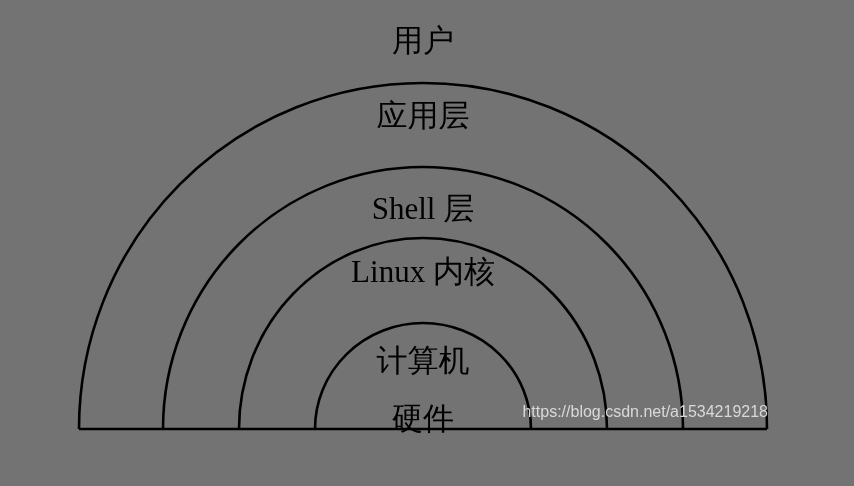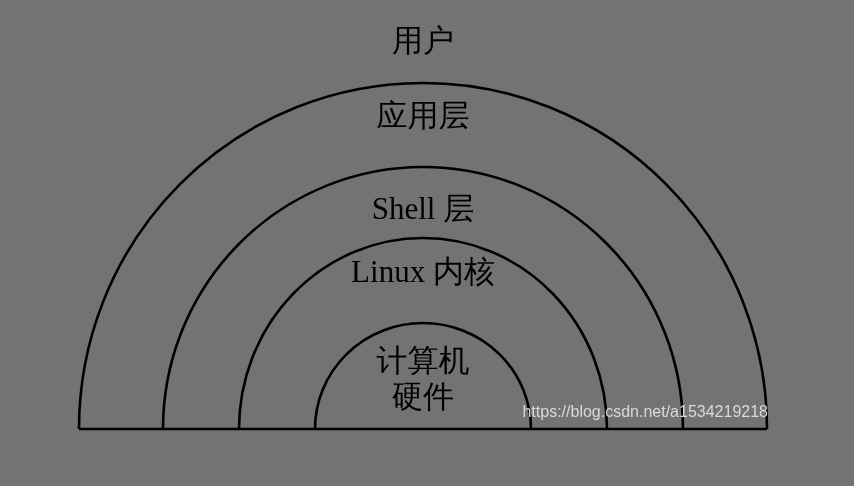--- a/index.html
+++ b/index.html
@@ -37,21 +37,21 @@
     font-size: 31px;
     line-height: 34px;
     color: #000000;
     white-space: nowrap;
   }
   .lbl-user     { top: 24px;  }
   .lbl-app      { top: 99px; }
   .lbl-shell    { top: 192px; }
   .lbl-kernel   { top: 255px; }
   .lbl-hw1      { top: 344px; text-align: center; }
-  .lbl-hw2      { top: 380px; }
+  .lbl-hw2      { top: 402px; }
   .watermark {
     position: absolute;
     right: 86px;
     top: 401px;
     font-size: 16px;
     line-height: 22px;
     color: #d9d9d9;
     font-family: "Liberation Sans", "DejaVu Sans", sans-serif;
     white-space: nowrap;
     pointer-events: none;

